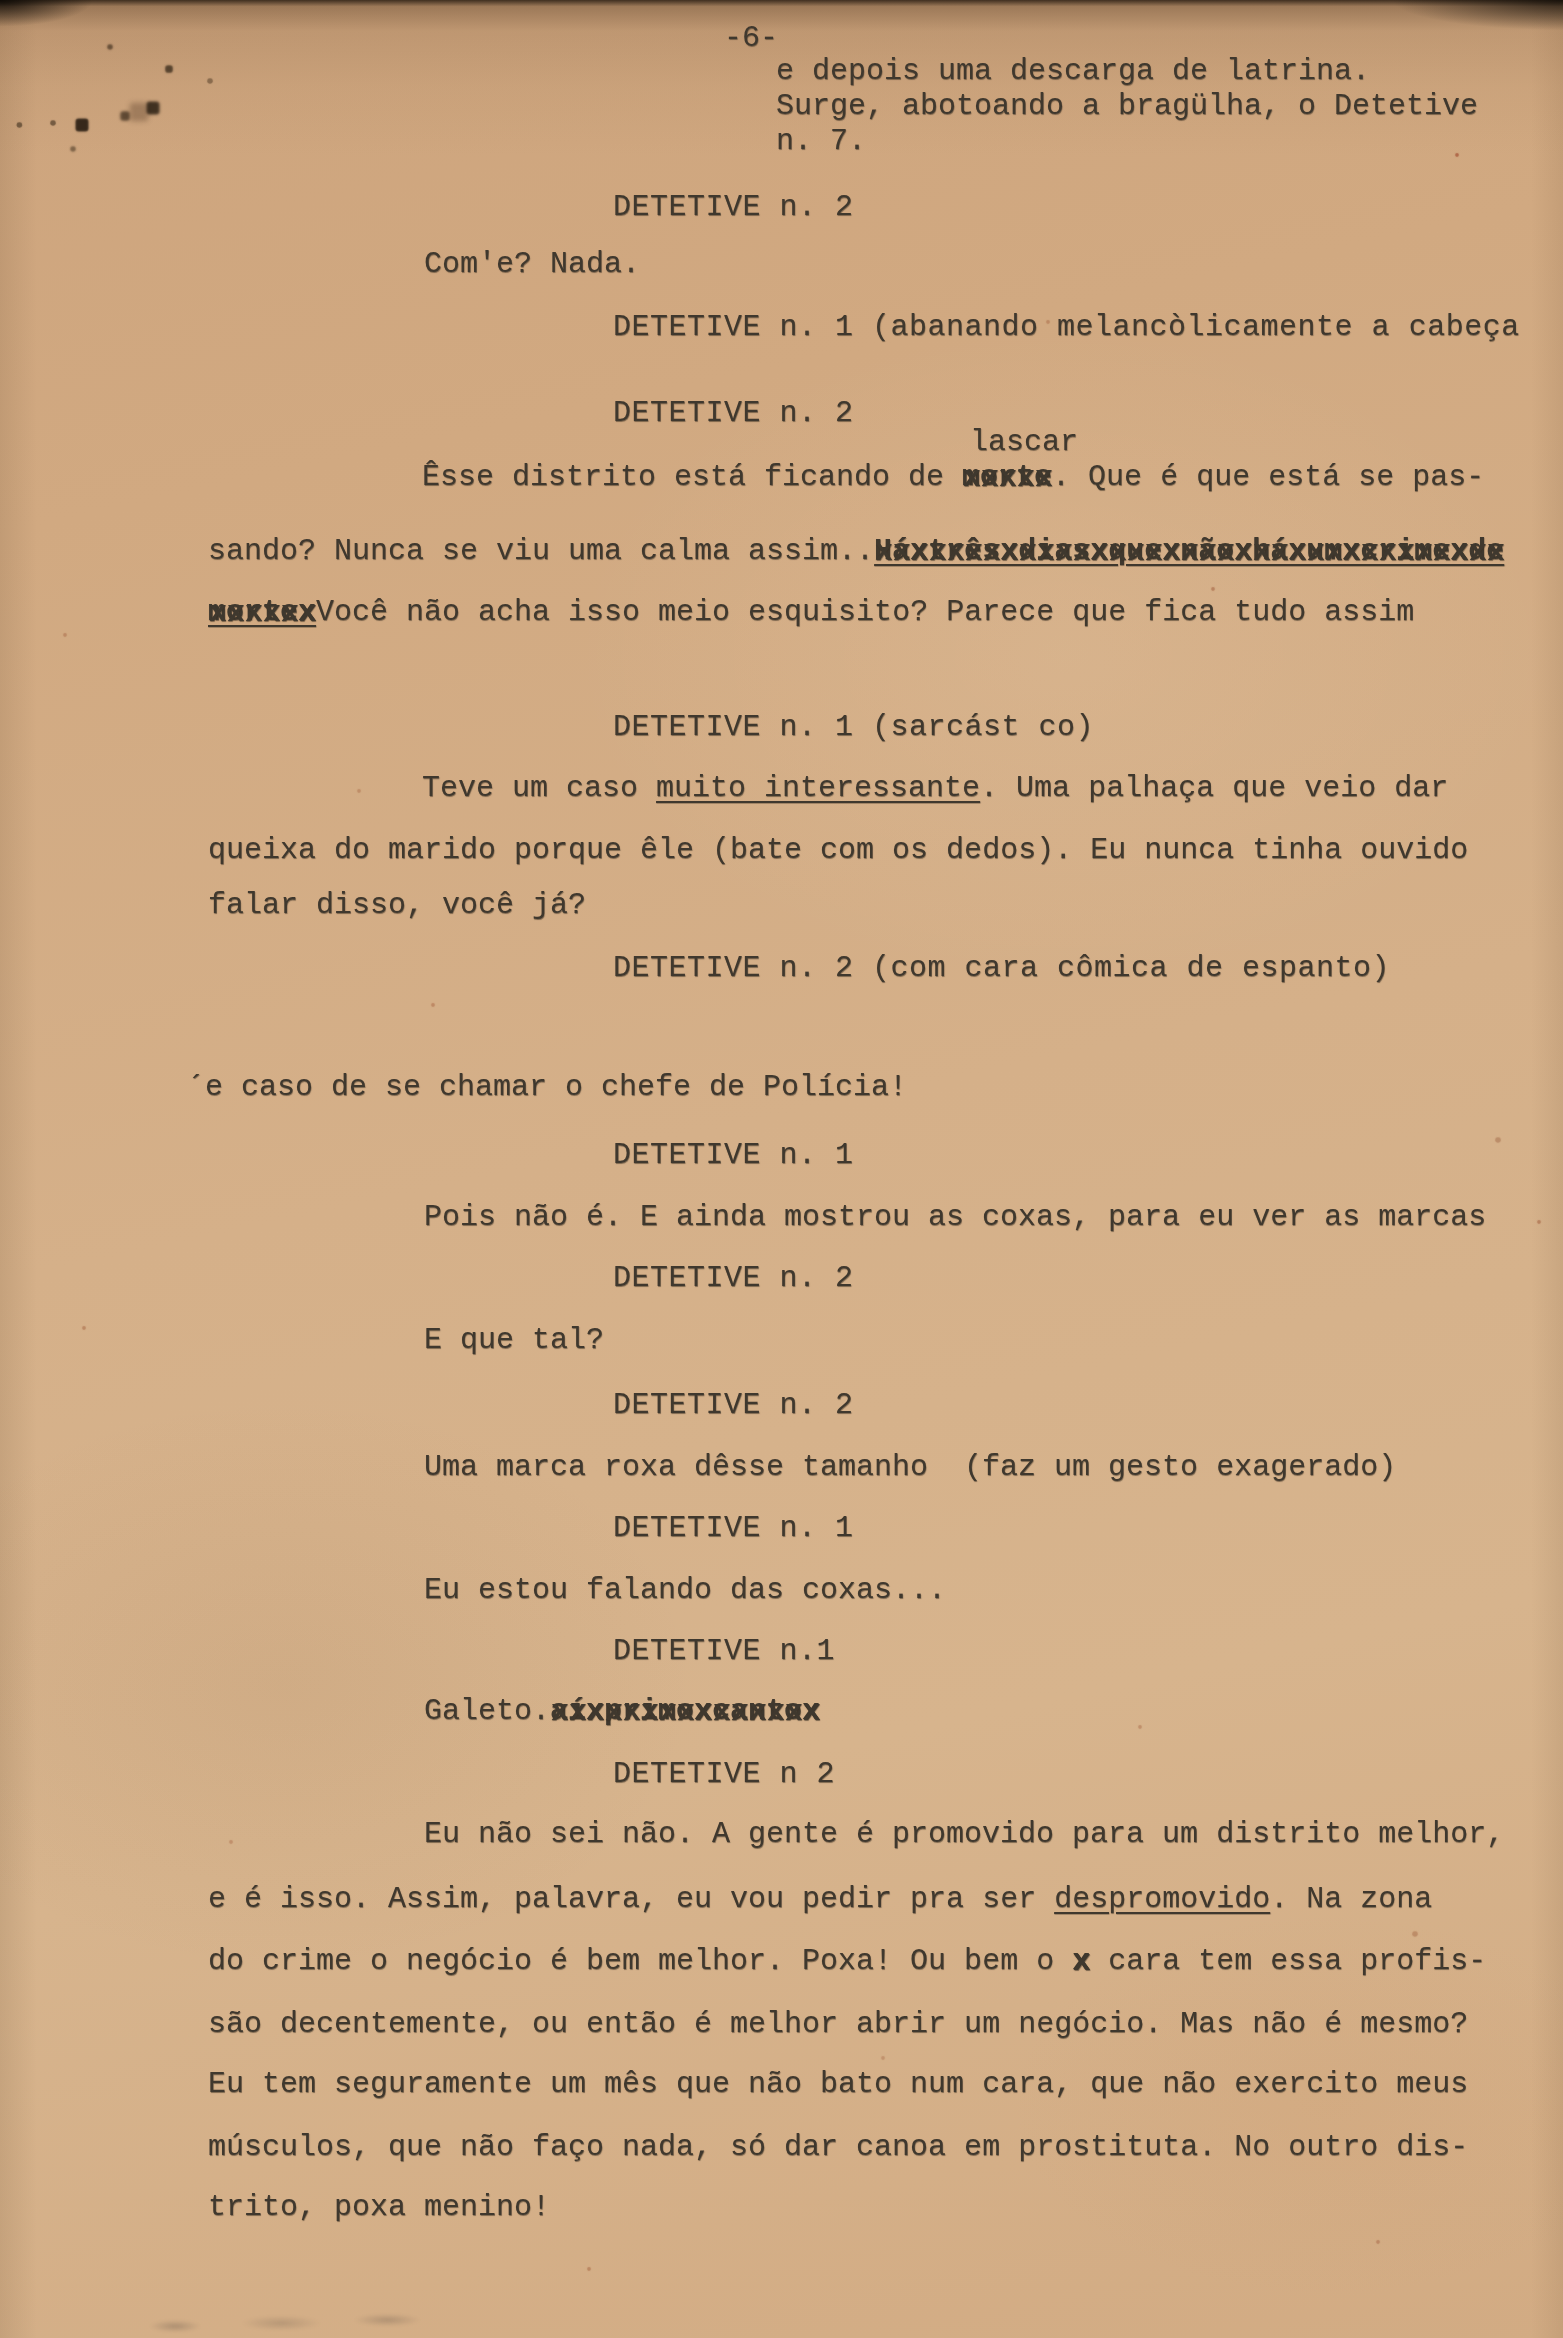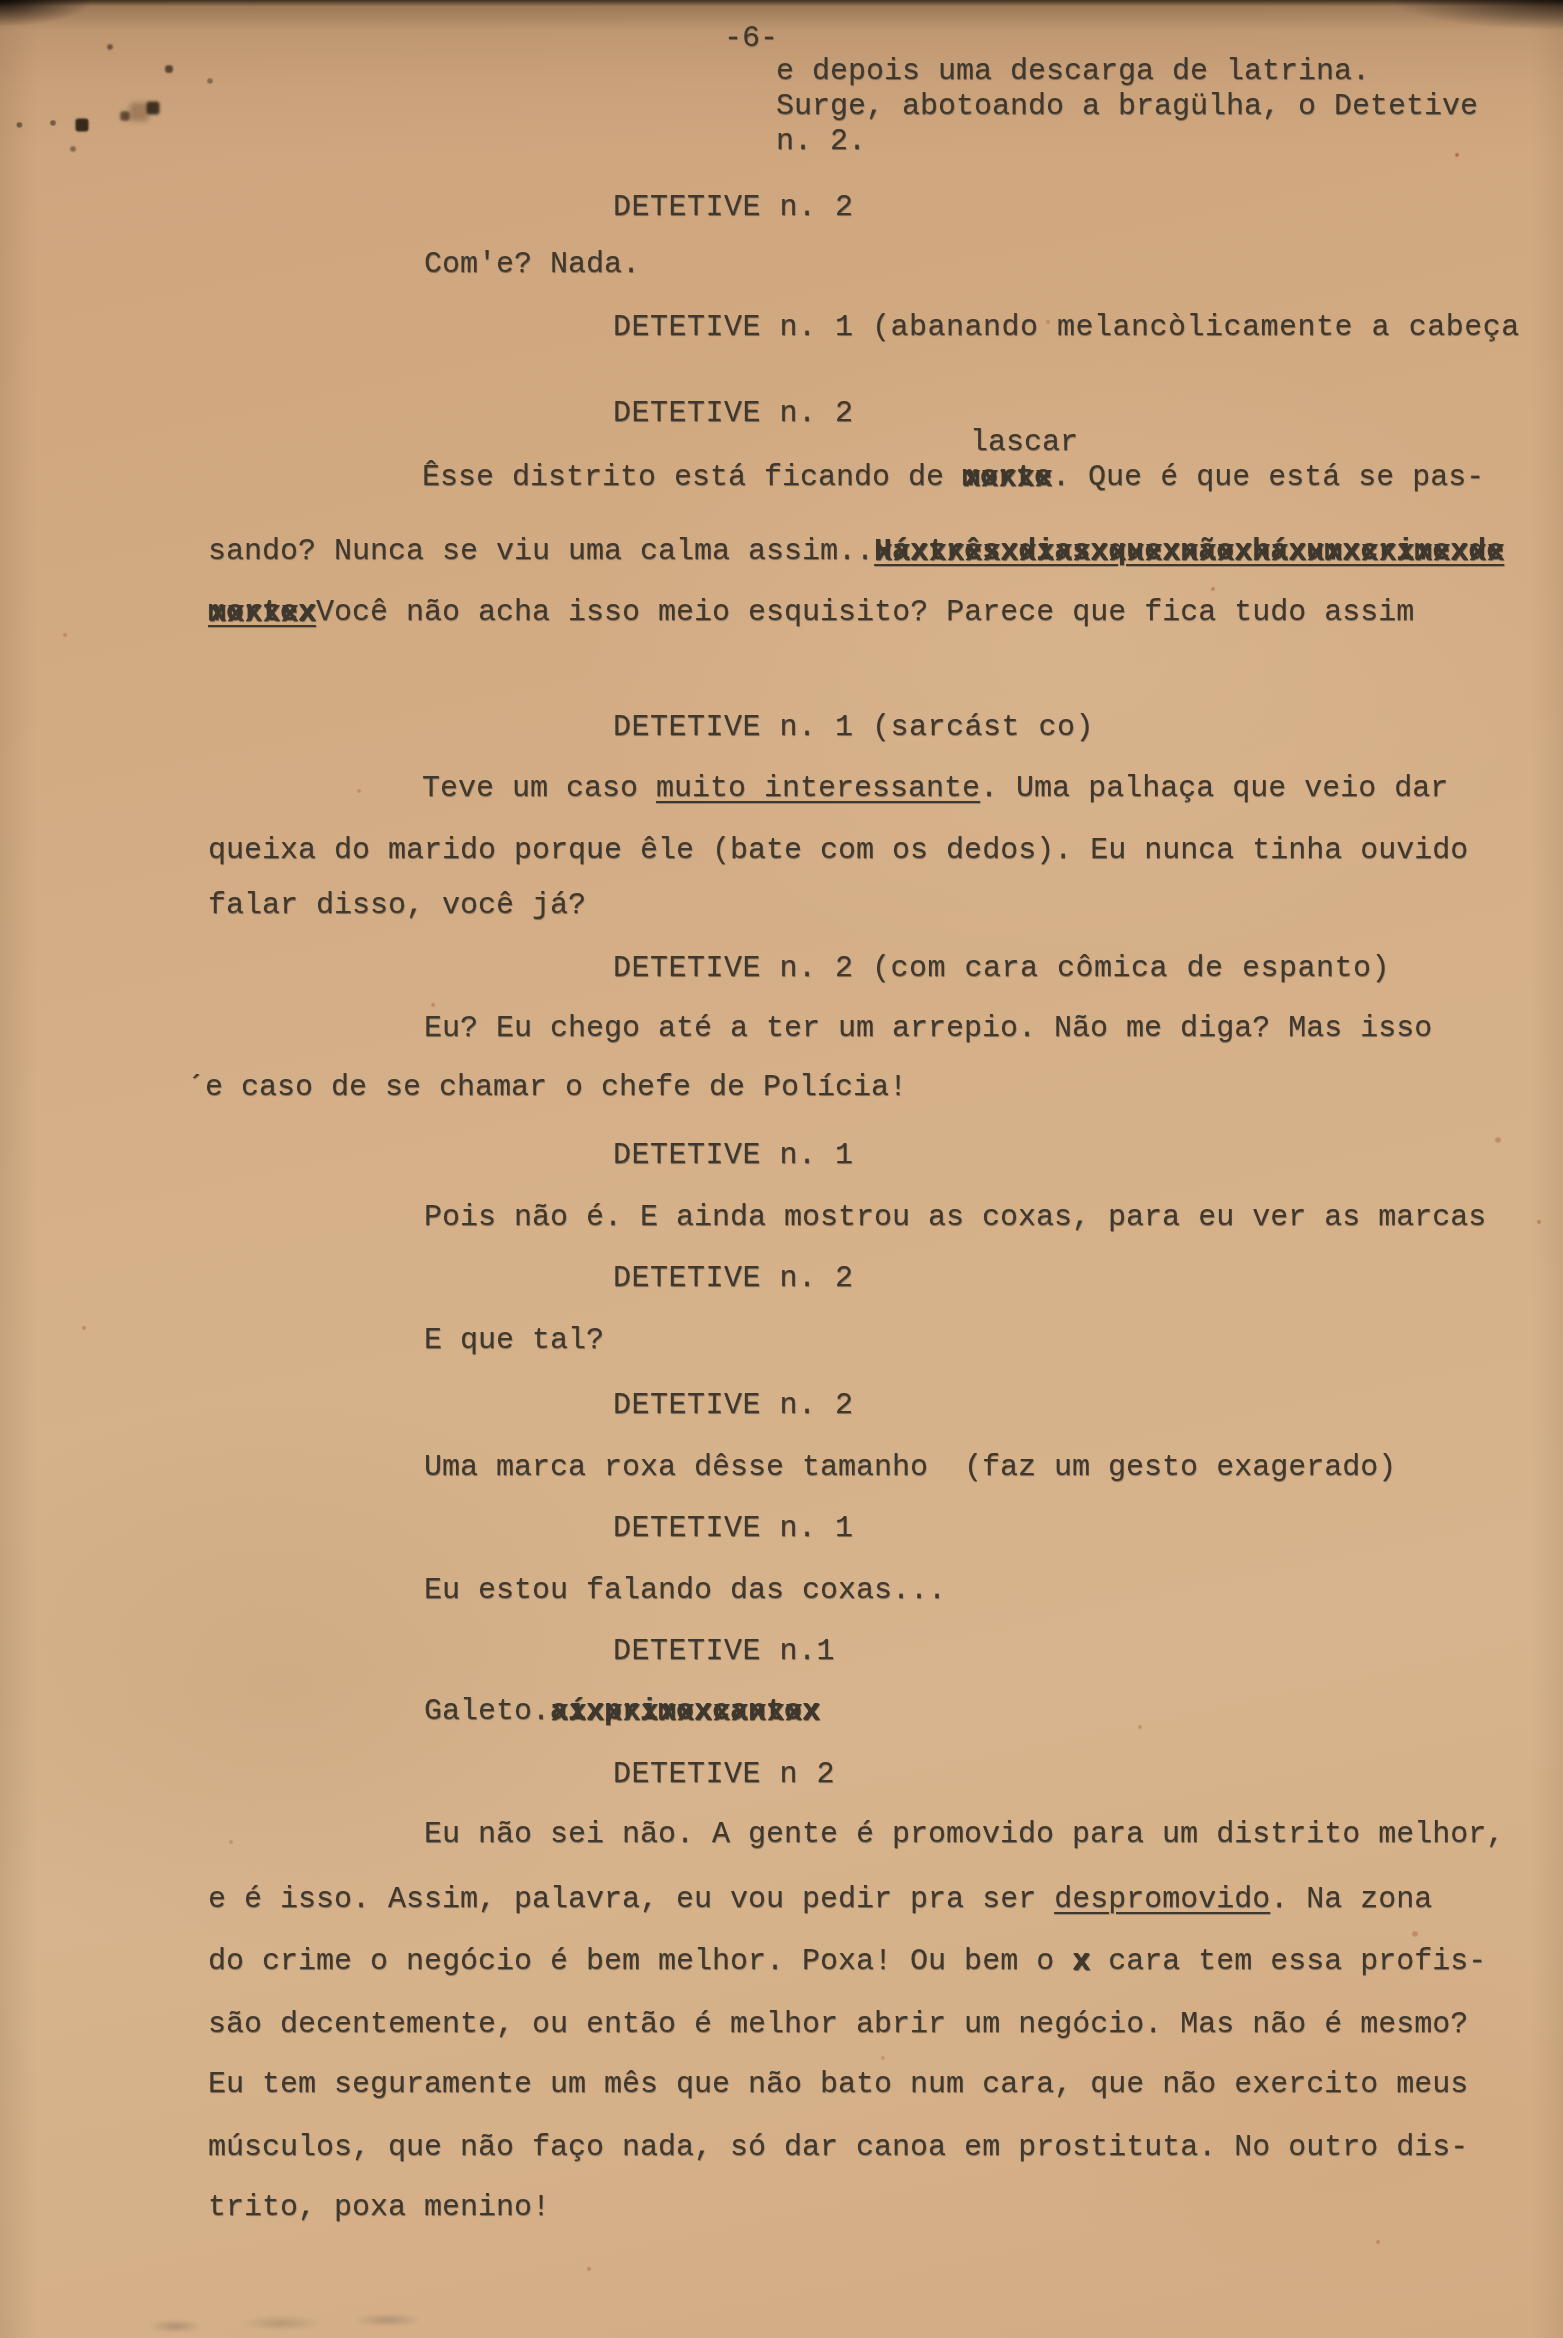--- a/index.html
+++ b/index.html
@@ -77,41 +77,40 @@
 
 <div class="page">
   <div class="blots"></div>
   <div class="specks"></div>
   <div class="smudge"></div>
 
   <div class="line" style="left:724px;top:20px">-6-</div>
 
   <div class="line" style="left:776px;top:53px">e depois uma descarga de latrina.</div>
   <div class="line" style="left:776px;top:88px">Surge, abotoando a bragülha, o Detetive</div>
-  <div class="line" style="left:776px;top:123px">n. 2.</div>
+  <div class="line" style="left:776px;top:123px">n. 7.</div>
 
   <div class="line cue" style="left:613px;top:189px">DETETIVE n. 2</div>
   <div class="line" style="left:424px;top:246px">Com'e? Nada.</div>
 
   <div class="line cue" style="left:613px;top:309px">DETETIVE n. 1 (abanando melancòlicamente a cabeça</div>
 
   <div class="line cue" style="left:613px;top:395px">DETETIVE n. 2</div>
   <div class="line" style="left:970px;top:424px">lascar</div>
 
   <div class="line" style="left:422px;top:459px"><span>Êsse distrito está ficando de </span><span class="ovx">morte</span><span>. Que é que está se pas-</span></div>
   <div class="line" style="left:208px;top:525px"><span>sando? Nunca se viu uma calma assim..</span><span class="ovx u">Háxtrêsxdiasxquexnãoxháxumxcrimexde</span></div>
   <div class="line" style="left:208px;top:586px"><span class="ovx u">mortex</span><span>Você não acha isso meio esquisito? Parece que fica tudo assim</span></div>
 
   <div class="line cue" style="left:613px;top:709px">DETETIVE n. 1 (sarcást co)</div>
   <div class="line" style="left:422px;top:770px"><span>Teve um caso </span><span class="u">muito interessante</span><span>. Uma palhaça que veio dar</span></div>
   <div class="line" style="left:208px;top:832px">queixa do marido porque êle (bate com os dedos). Eu nunca tinha ouvido</div>
   <div class="line" style="left:208px;top:887px">falar disso, você já?</div>
 
   <div class="line cue" style="left:613px;top:950px">DETETIVE n. 2 (com cara cômica de espanto)</div>
-  <div class="line" style="left:424px;top:1010px">Eu? Eu chego até a ter um arrepio. Não me diga? Mas isso</div>
   <div class="line" style="left:187px;top:1069px">´e caso de se chamar o chefe de Polícia!</div>
 
   <div class="line cue" style="left:613px;top:1137px">DETETIVE n. 1</div>
   <div class="line" style="left:424px;top:1199px">Pois não é. E ainda mostrou as coxas, para eu ver as marcas</div>
 
   <div class="line cue" style="left:613px;top:1260px">DETETIVE n. 2</div>
   <div class="line" style="left:424px;top:1322px">E que tal?</div>
 
   <div class="line cue" style="left:613px;top:1387px">DETETIVE n. 2</div>
   <div class="line" style="left:424px;top:1449px">Uma marca roxa dêsse tamanho  (faz um gesto exagerado)</div>

